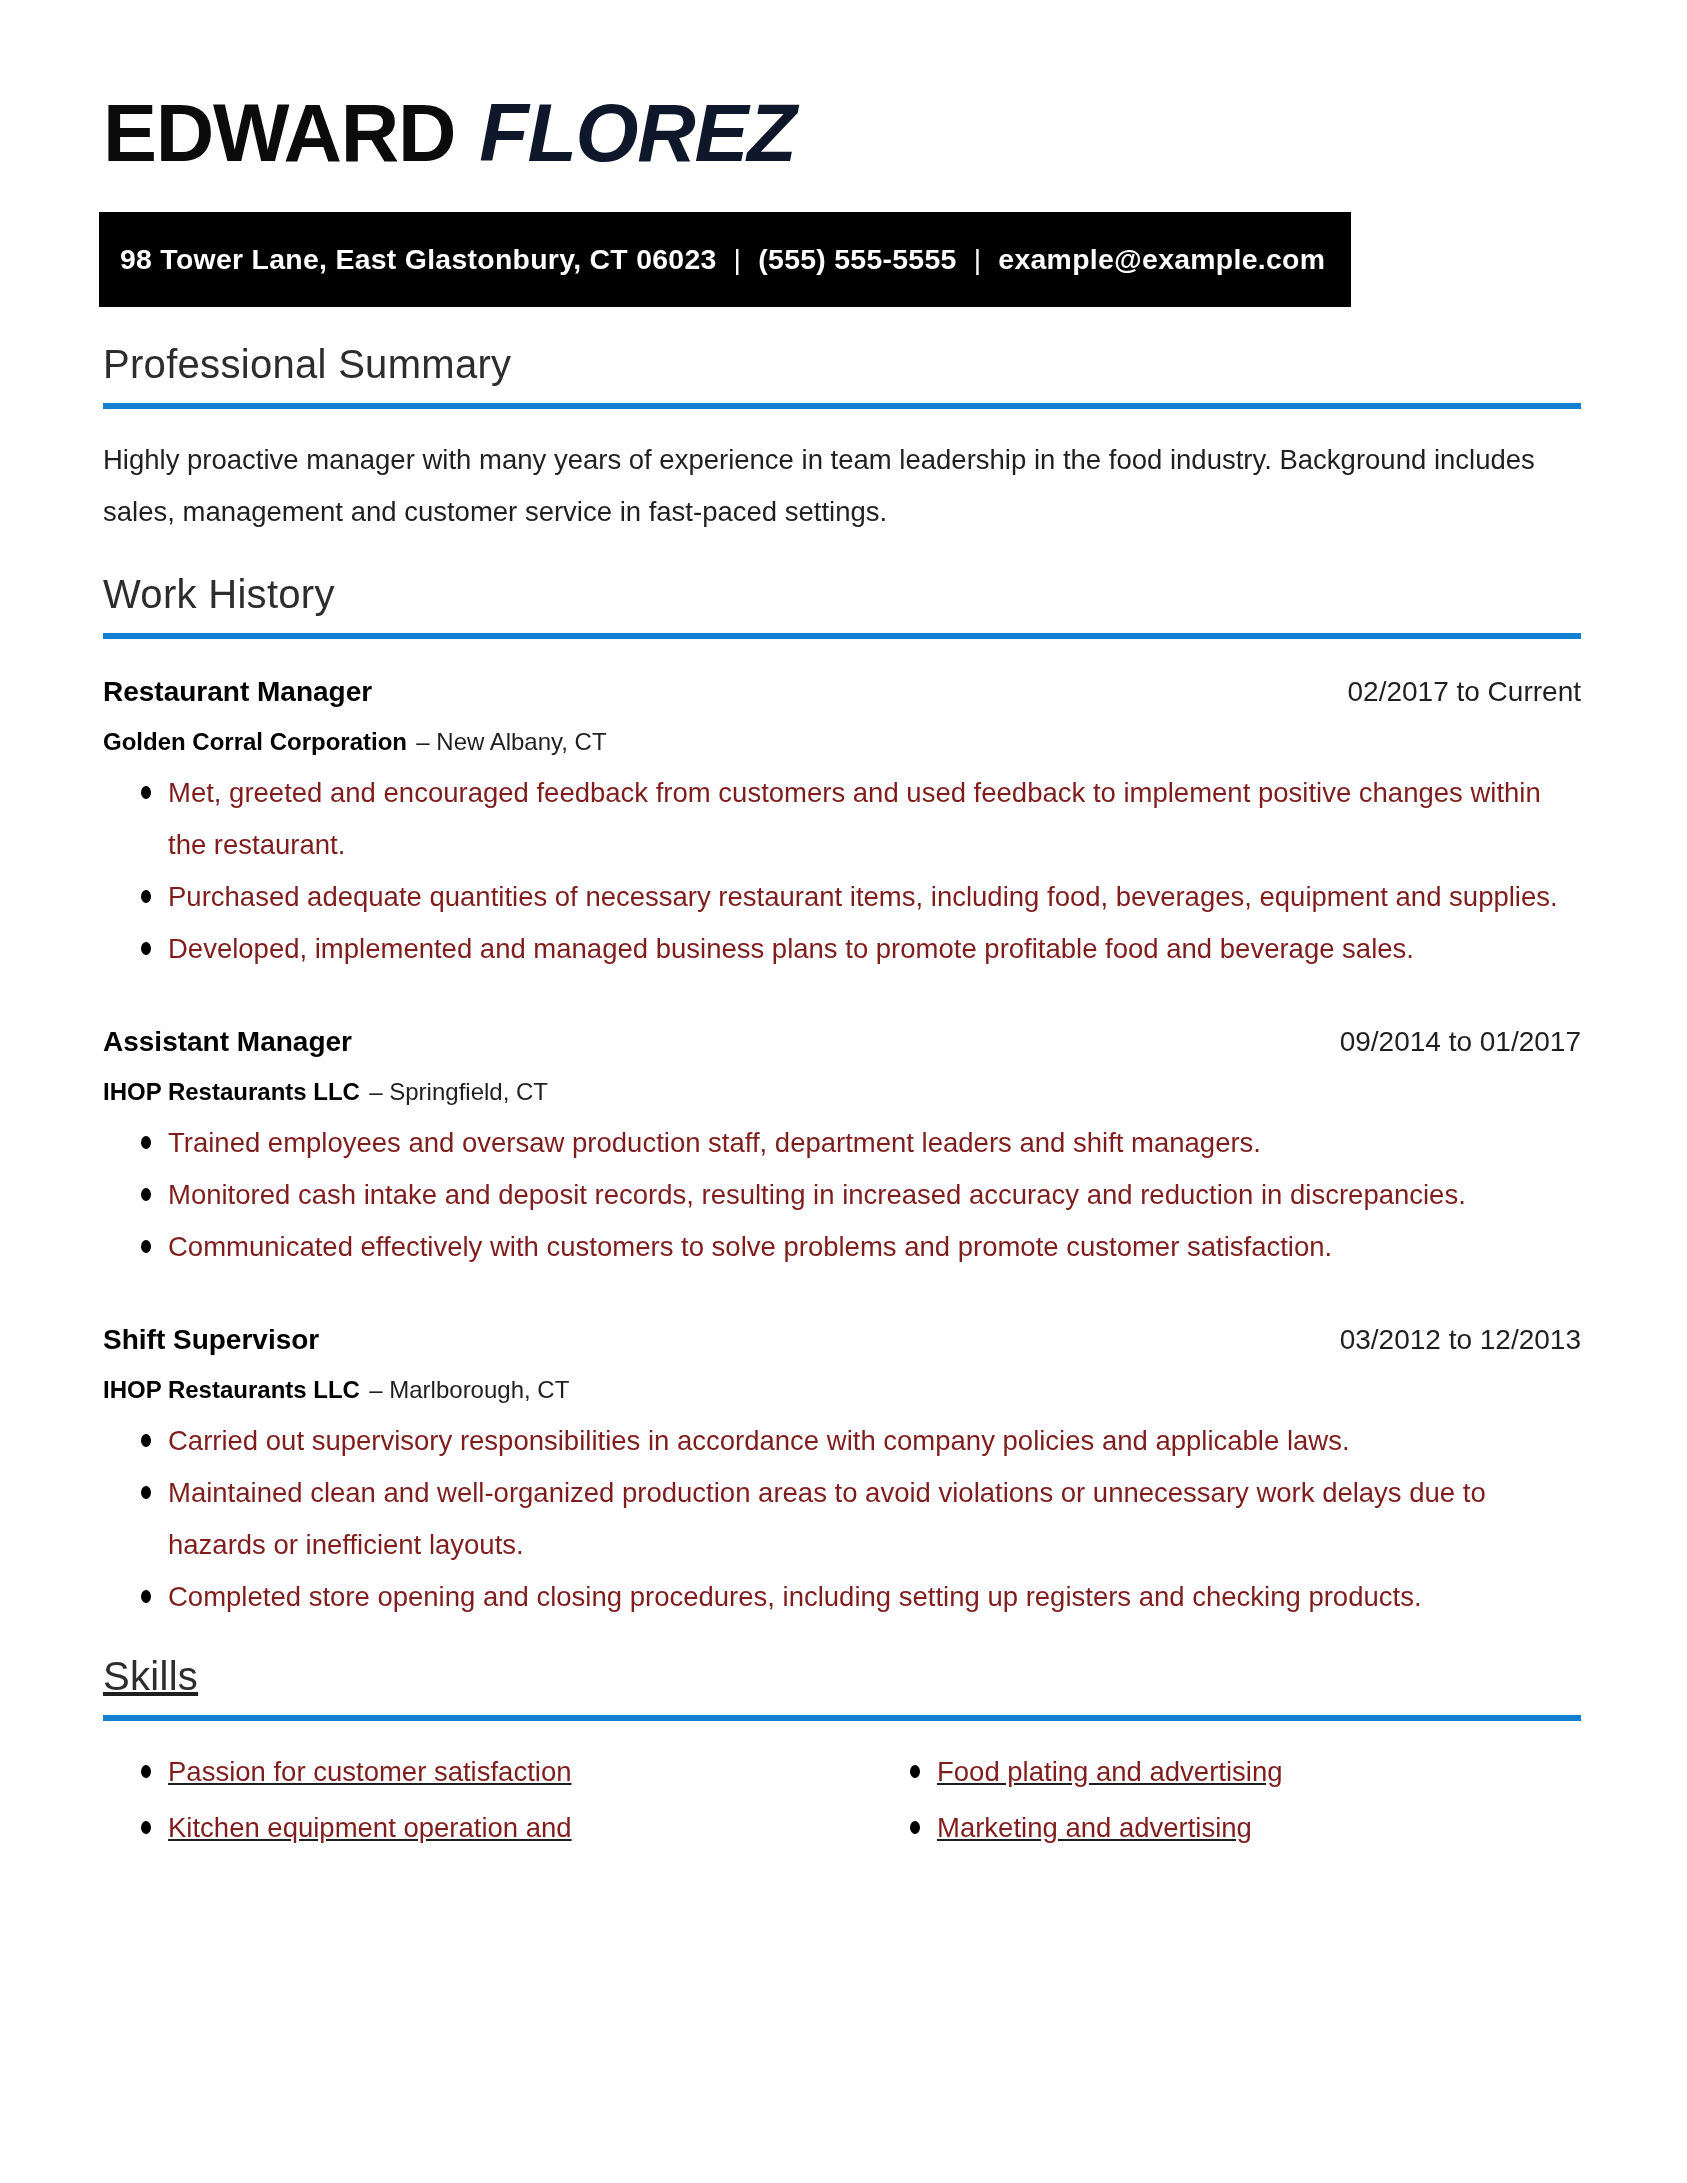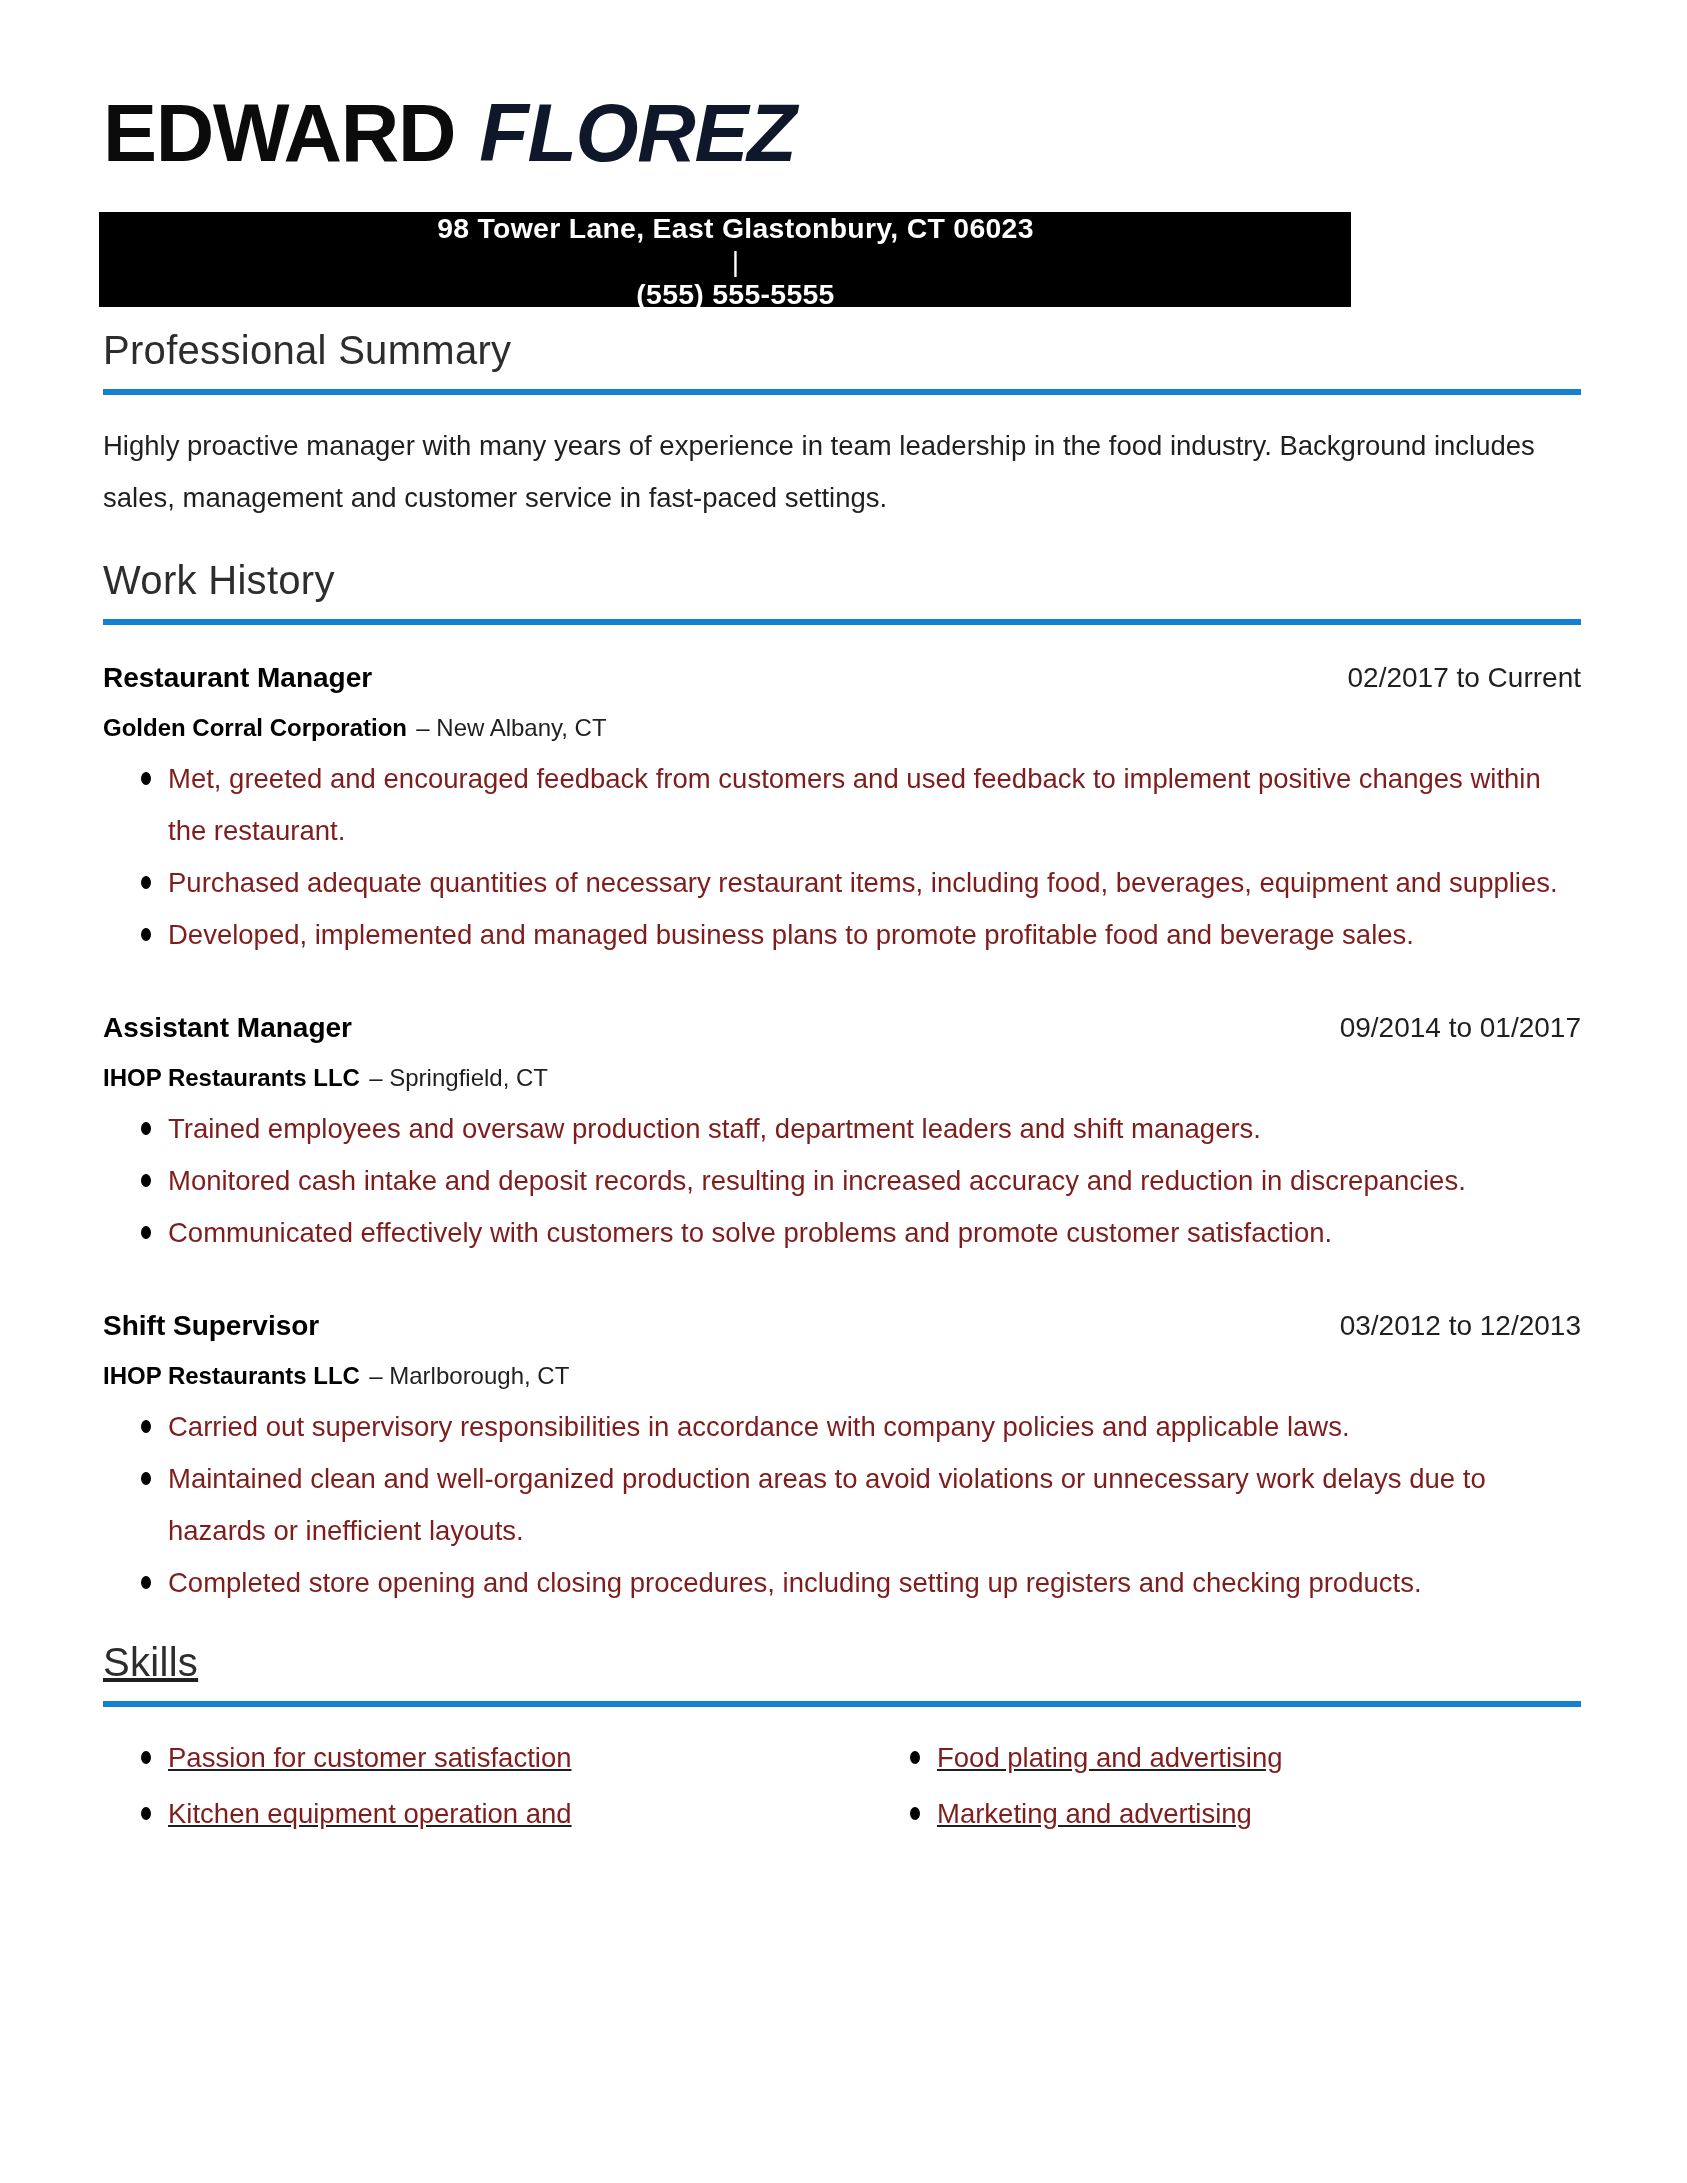--- a/index.html
+++ b/index.html
@@ -42,21 +42,20 @@
     width: 1252px;
     height: 95px;
     background: #000000;
     color: #ffffff;
     display: flex;
     align-items: center;
     padding-left: 21px;
     font-size: 28.4px;
     font-weight: 700;
     letter-spacing: 0.3px;
-    flex-direction: column;
   }
   .contact-bar .sep {
     margin: 0 17px;
     font-weight: 400;
   }
 
   
   .section {
     margin-left: 103px;
     width: 1478px;
@@ -68,21 +67,21 @@
     letter-spacing: 0.3px;
     color: #2d2d2d;
     line-height: 1.15;
   }
   .rule {
     height: 6px;
     background: #1380d2;
     margin-top: 16px;
   }
 
-  .summary-section { margin-top: 20px; }
+  .summary-section { margin-top: 34px; }
   .summary-text {
     margin: 25px 0 0 0;
     font-size: 27.5px;
     line-height: 52px;
     max-width: 1432px;
     color: #1f1f1f;
   }
 
   .work-section { margin-top: 33px; }
 

